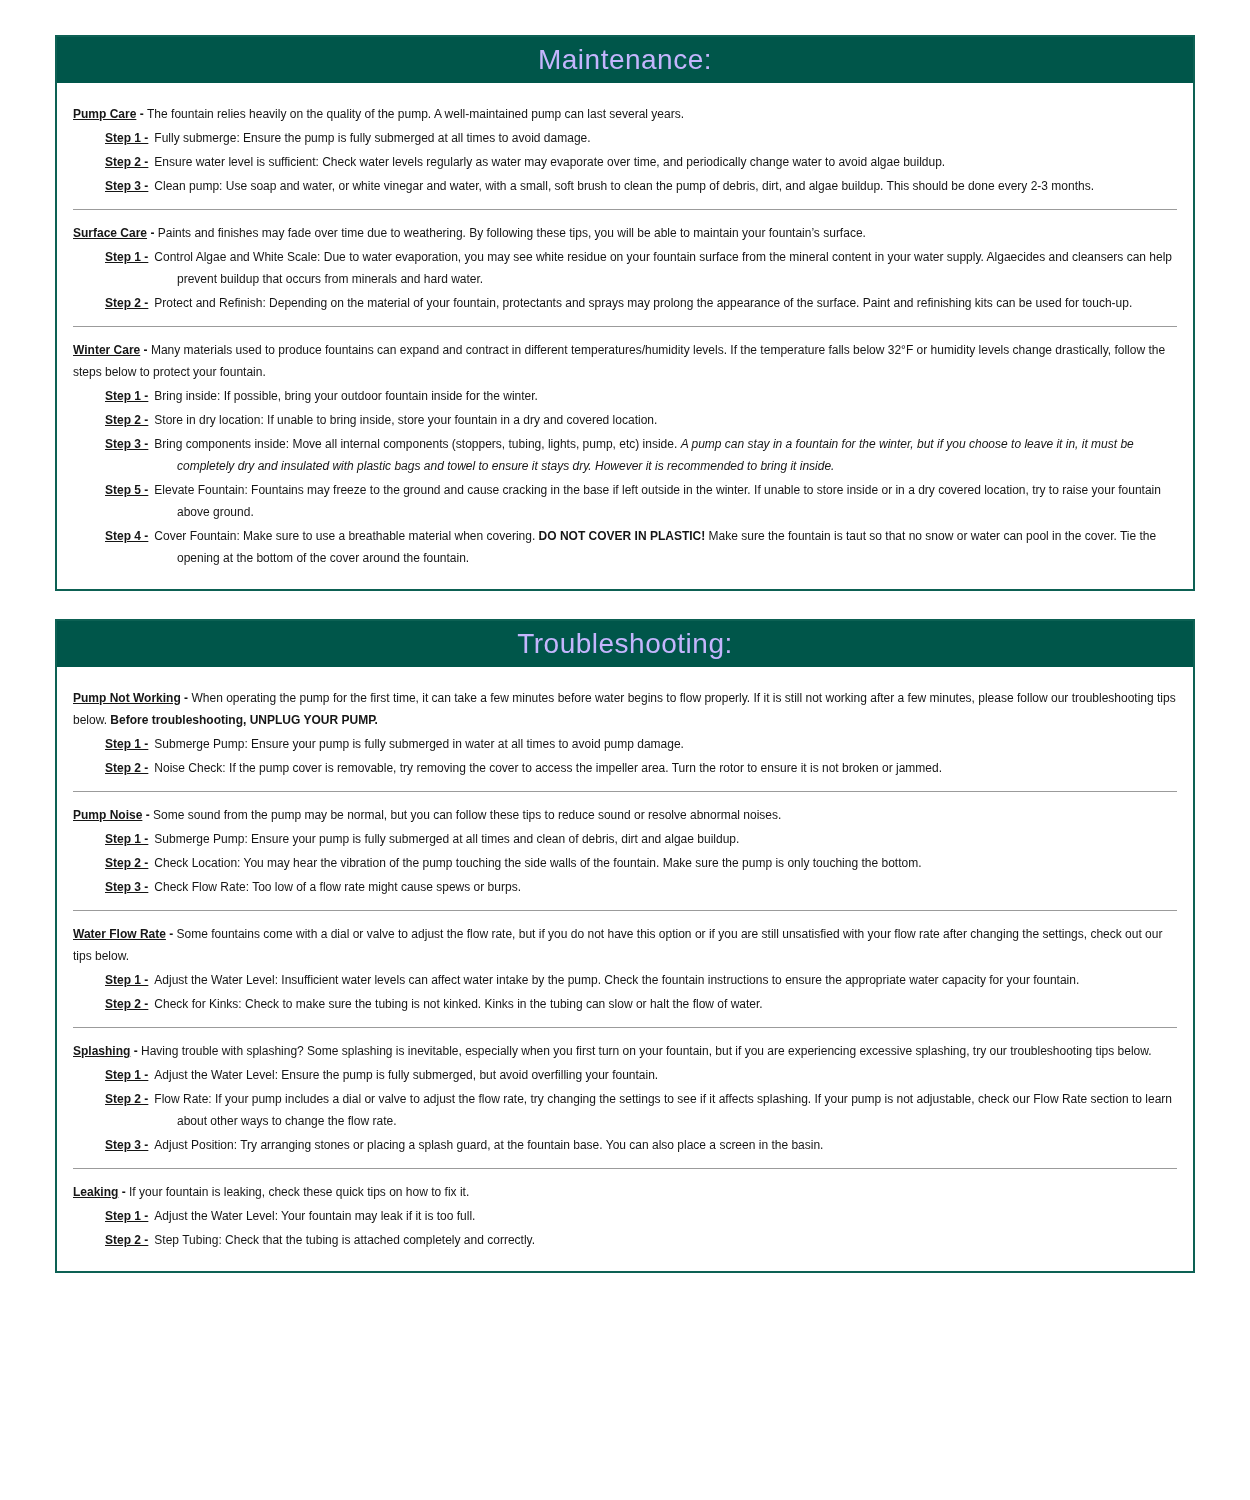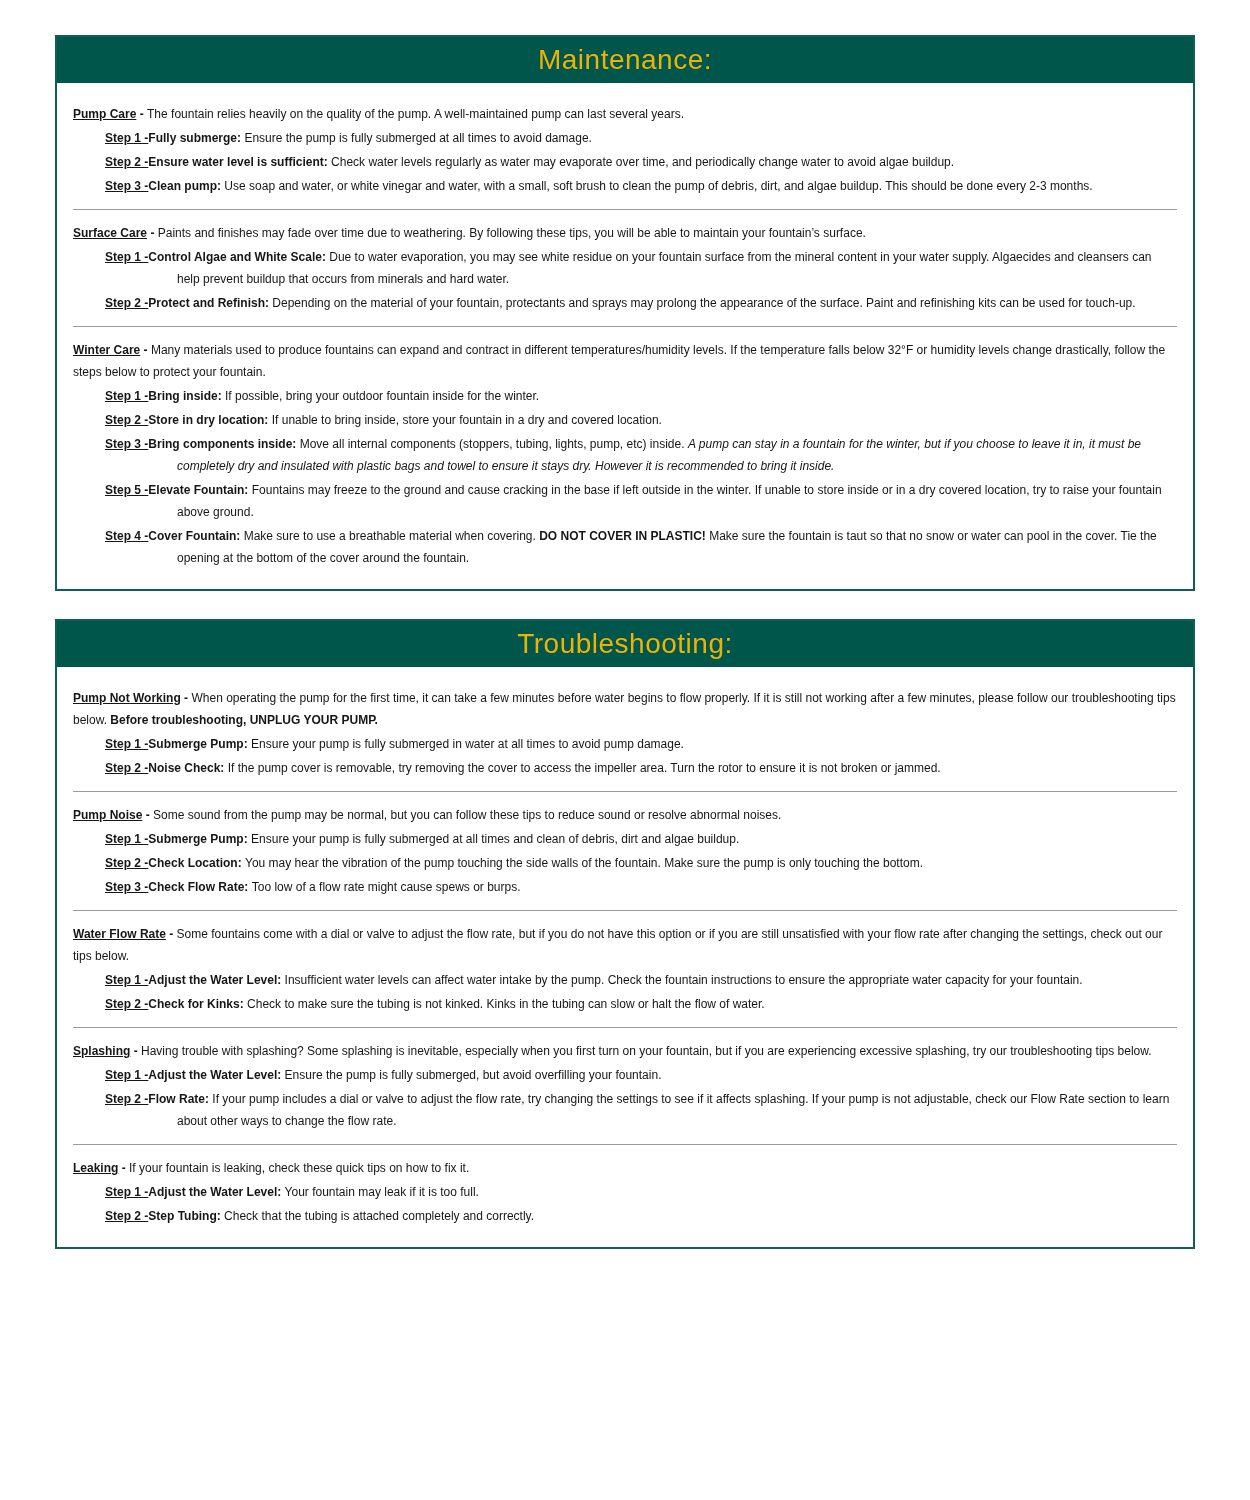--- a/index.html
+++ b/index.html
@@ -15,39 +15,39 @@
     border:2px solid #0d6154;
     background:#ffffff;
     margin-bottom:28px;
   }
   .panel-header{
     background:#00564a;
     height:46px;
     display:flex;align-items:center;justify-content:center;
   }
   .panel-title{
-    color:#eab308;
+    color:#c4b5fd;
     font-size:28px;
     font-weight:400;
     letter-spacing:0.5px;
   }
   .panel-body{
     padding:20px 16px 18px 16px;
     font-size:12px;
     line-height:22px;
   }
   .topic-intro{margin:0 0 2px 0;}
   .topic-heading{font-weight:700;text-decoration:underline;}
   .step{
     margin:2px 0 2px 32px;
     padding-left:72px;
     text-indent:-72px;
   }
   .step-label{font-weight:700;text-decoration:underline;}
-  .step-title{font-weight:700;margin-left:0;}
+  .step-title{font-weight:400;margin-left:6px;}
   .divider{
     border:none;
     border-top:1px solid #9b9b9b;
     margin:12px 0;
   }
   .b{font-weight:700;}
   .i{font-style:italic;}
 </style>
 </head>
 <body>
@@ -91,20 +91,21 @@
         <p class="step"><span class="step-label">Step 2 -</span><span class="step-title">Check Location: </span><span>You may hear the vibration of the pump touching the side walls of the fountain. Make sure the pump is only touching the bottom.</span></p>
         <p class="step"><span class="step-label">Step 3 -</span><span class="step-title">Check Flow Rate: </span><span>Too low of a flow rate might cause spews or burps.</span></p>
         <hr class="divider">
         <p class="topic-intro"><span class="topic-heading">Water Flow Rate</span><span class="b"> - </span><span>Some fountains come with a dial or valve to adjust the flow rate, but if you do not have this option or if you are still unsatisfied with your flow rate after changing the settings, check out our tips below.</span></p>
         <p class="step"><span class="step-label">Step 1 -</span><span class="step-title">Adjust the Water Level: </span><span>Insufficient water levels can affect water intake by the pump. Check the fountain instructions to ensure the appropriate water capacity for your fountain.</span></p>
         <p class="step"><span class="step-label">Step 2 -</span><span class="step-title">Check for Kinks: </span><span>Check to make sure the tubing is not kinked. Kinks in the tubing can slow or halt the flow of water.</span></p>
         <hr class="divider">
         <p class="topic-intro"><span class="topic-heading">Splashing</span><span class="b"> - </span><span>Having trouble with splashing? Some splashing is inevitable, especially when you first turn on your fountain, but if you are experiencing excessive splashing, try our troubleshooting tips below.</span></p>
         <p class="step"><span class="step-label">Step 1 -</span><span class="step-title">Adjust the Water Level: </span><span>Ensure the pump is fully submerged, but avoid overfilling your fountain.</span></p>
         <p class="step"><span class="step-label">Step 2 -</span><span class="step-title">Flow Rate: </span><span>If your pump includes a dial or valve to adjust the flow rate, try changing the settings to see if it affects splashing. If your pump is not adjustable, check our Flow Rate section to learn about other ways to change the flow rate.</span></p>
+        <p class="step"><span class="step-label">Step 3 -</span><span class="step-title">Adjust Position: </span><span>Try arranging stones or placing a splash guard, at the fountain base. You can also place a screen in the basin.</span></p>
         <hr class="divider">
         <p class="topic-intro"><span class="topic-heading">Leaking</span><span class="b"> - </span><span>If your fountain is leaking, check these quick tips on how to fix it.</span></p>
         <p class="step"><span class="step-label">Step 1 -</span><span class="step-title">Adjust the Water Level: </span><span>Your fountain may leak if it is too full.</span></p>
         <p class="step"><span class="step-label">Step 2 -</span><span class="step-title">Step Tubing: </span><span>Check that the tubing is attached completely and correctly.</span></p>
         <p class="step"></p>
       </div>
   </section>
 
 </div>
 

